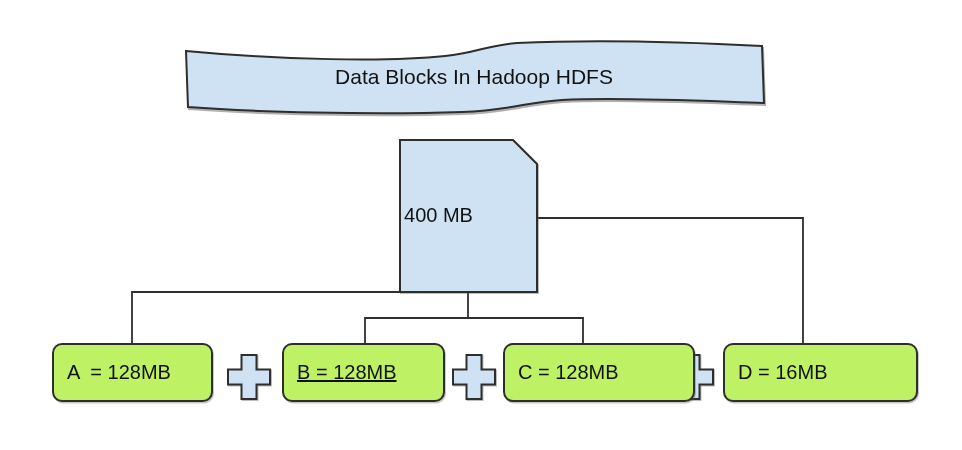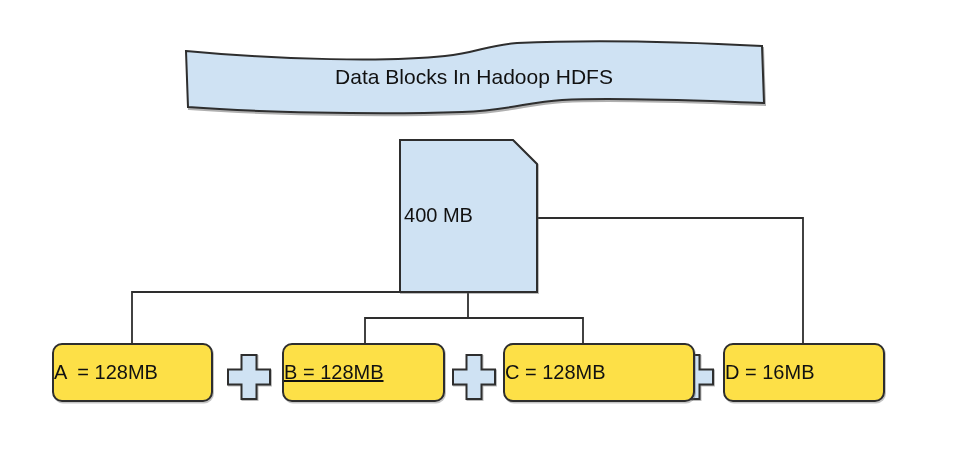--- a/index.html
+++ b/index.html
@@ -48,34 +48,35 @@
     height: 150px;
     justify-content: center;
     padding-right: 37px;
     box-sizing: border-box;
   }
   .block {
     position: absolute;
     top: 343px;
     height: 59px;
     box-sizing: border-box;
-    background: #fde047;
+    background: #bef264;
     border: 2px solid #2e2e2e;
     border-radius: 10px;
     display: flex;
     align-items: center;
+    padding-left: 13px;
     color: #111111;
     font-size: 20px;
     white-space: pre;
     box-shadow: 1px 1.5px 0 rgba(90,90,90,0.35);
   }
   .block-a { left: 52px;  width: 161px; }
   .block-b { left: 282px; width: 163px; text-decoration: underline; }
   .block-c { left: 503px; width: 192px; }
-  .block-d { left: 723px; width: 162px; }
+  .block-d { left: 723px; width: 195px; }
 </style>
 </head>
 <body>
 
 <div class="canvas">
 
   <svg width="962" height="450" viewBox="0 0 962 450">
 
     <path class="shape-fill banner-shadow" d="M 186,51
              C 280,60 390,62 445,56

